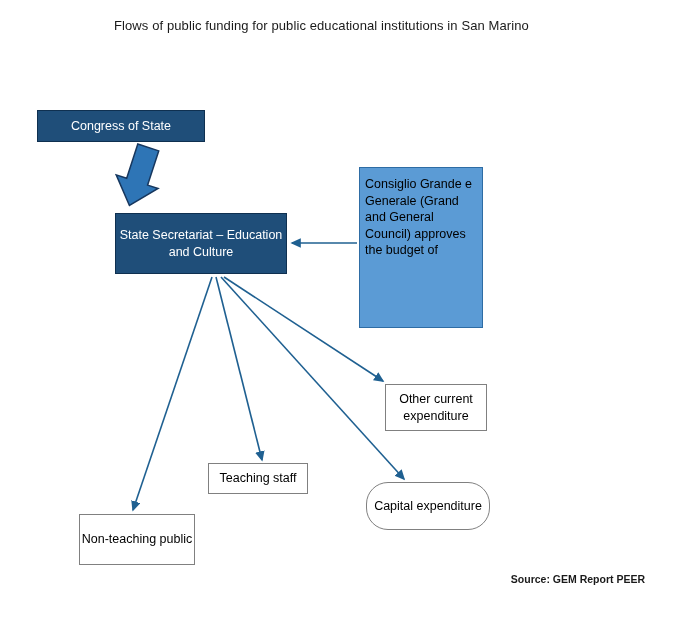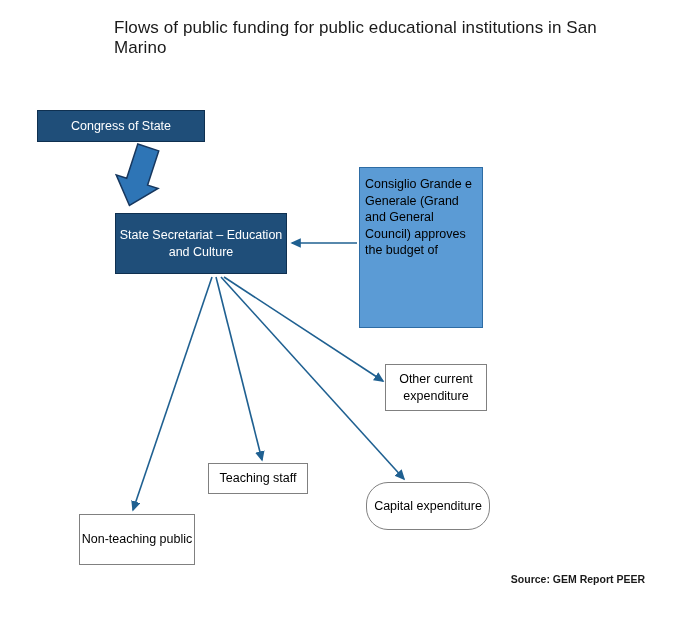--- a/index.html
+++ b/index.html
@@ -28,21 +28,21 @@
     top: 0;
     width: 687px;
     height: 617px;
     pointer-events: none;
   }
   .title {
     position: absolute;
     left: 114px;
     top: 18px;
     width: 500px;
-    font-size: 17px;
+    font-size: 13px;
     color: #1a1a1a;
     letter-spacing: 0.1px;
   }
   .source {
     position: absolute;
     left: 455px;
     top: 573px;
     width: 190px;
     text-align: right;
     font-size: 10.5px;
@@ -75,21 +75,21 @@
   }
   .node-plain {
     background: #ffffff;
     border: 1px solid #808080;
     color: #000000;
   }
 
   #node-congress-of-state { left: 37px;  top: 110px; width: 168px; height: 32px; }
   #node-state-secretariat { left: 115px; top: 213px; width: 172px; height: 61px; }
   #node-grand-council     { left: 359px; top: 167px; width: 124px; height: 161px; }
-  #node-other-current-expenditure { left: 385px; top: 364px; width: 102px; height: 47px; }
+  #node-other-current-expenditure { left: 385px; top: 384px; width: 102px; height: 47px; }
   #node-teaching-staff    { left: 208px; top: 463px; width: 100px; height: 31px; }
   #node-capital-expenditure { left: 366px; top: 482px; width: 124px; height: 48px; border-radius: 22px; }
   #node-non-teaching-staff { left: 79px;  top: 514px; width: 116px; height: 51px; }
 </style>
 </head>
 <body>
 
 <div id="diagram-root">
 
   <div class="title">Flows of public funding for public educational institutions in San Marino</div>

